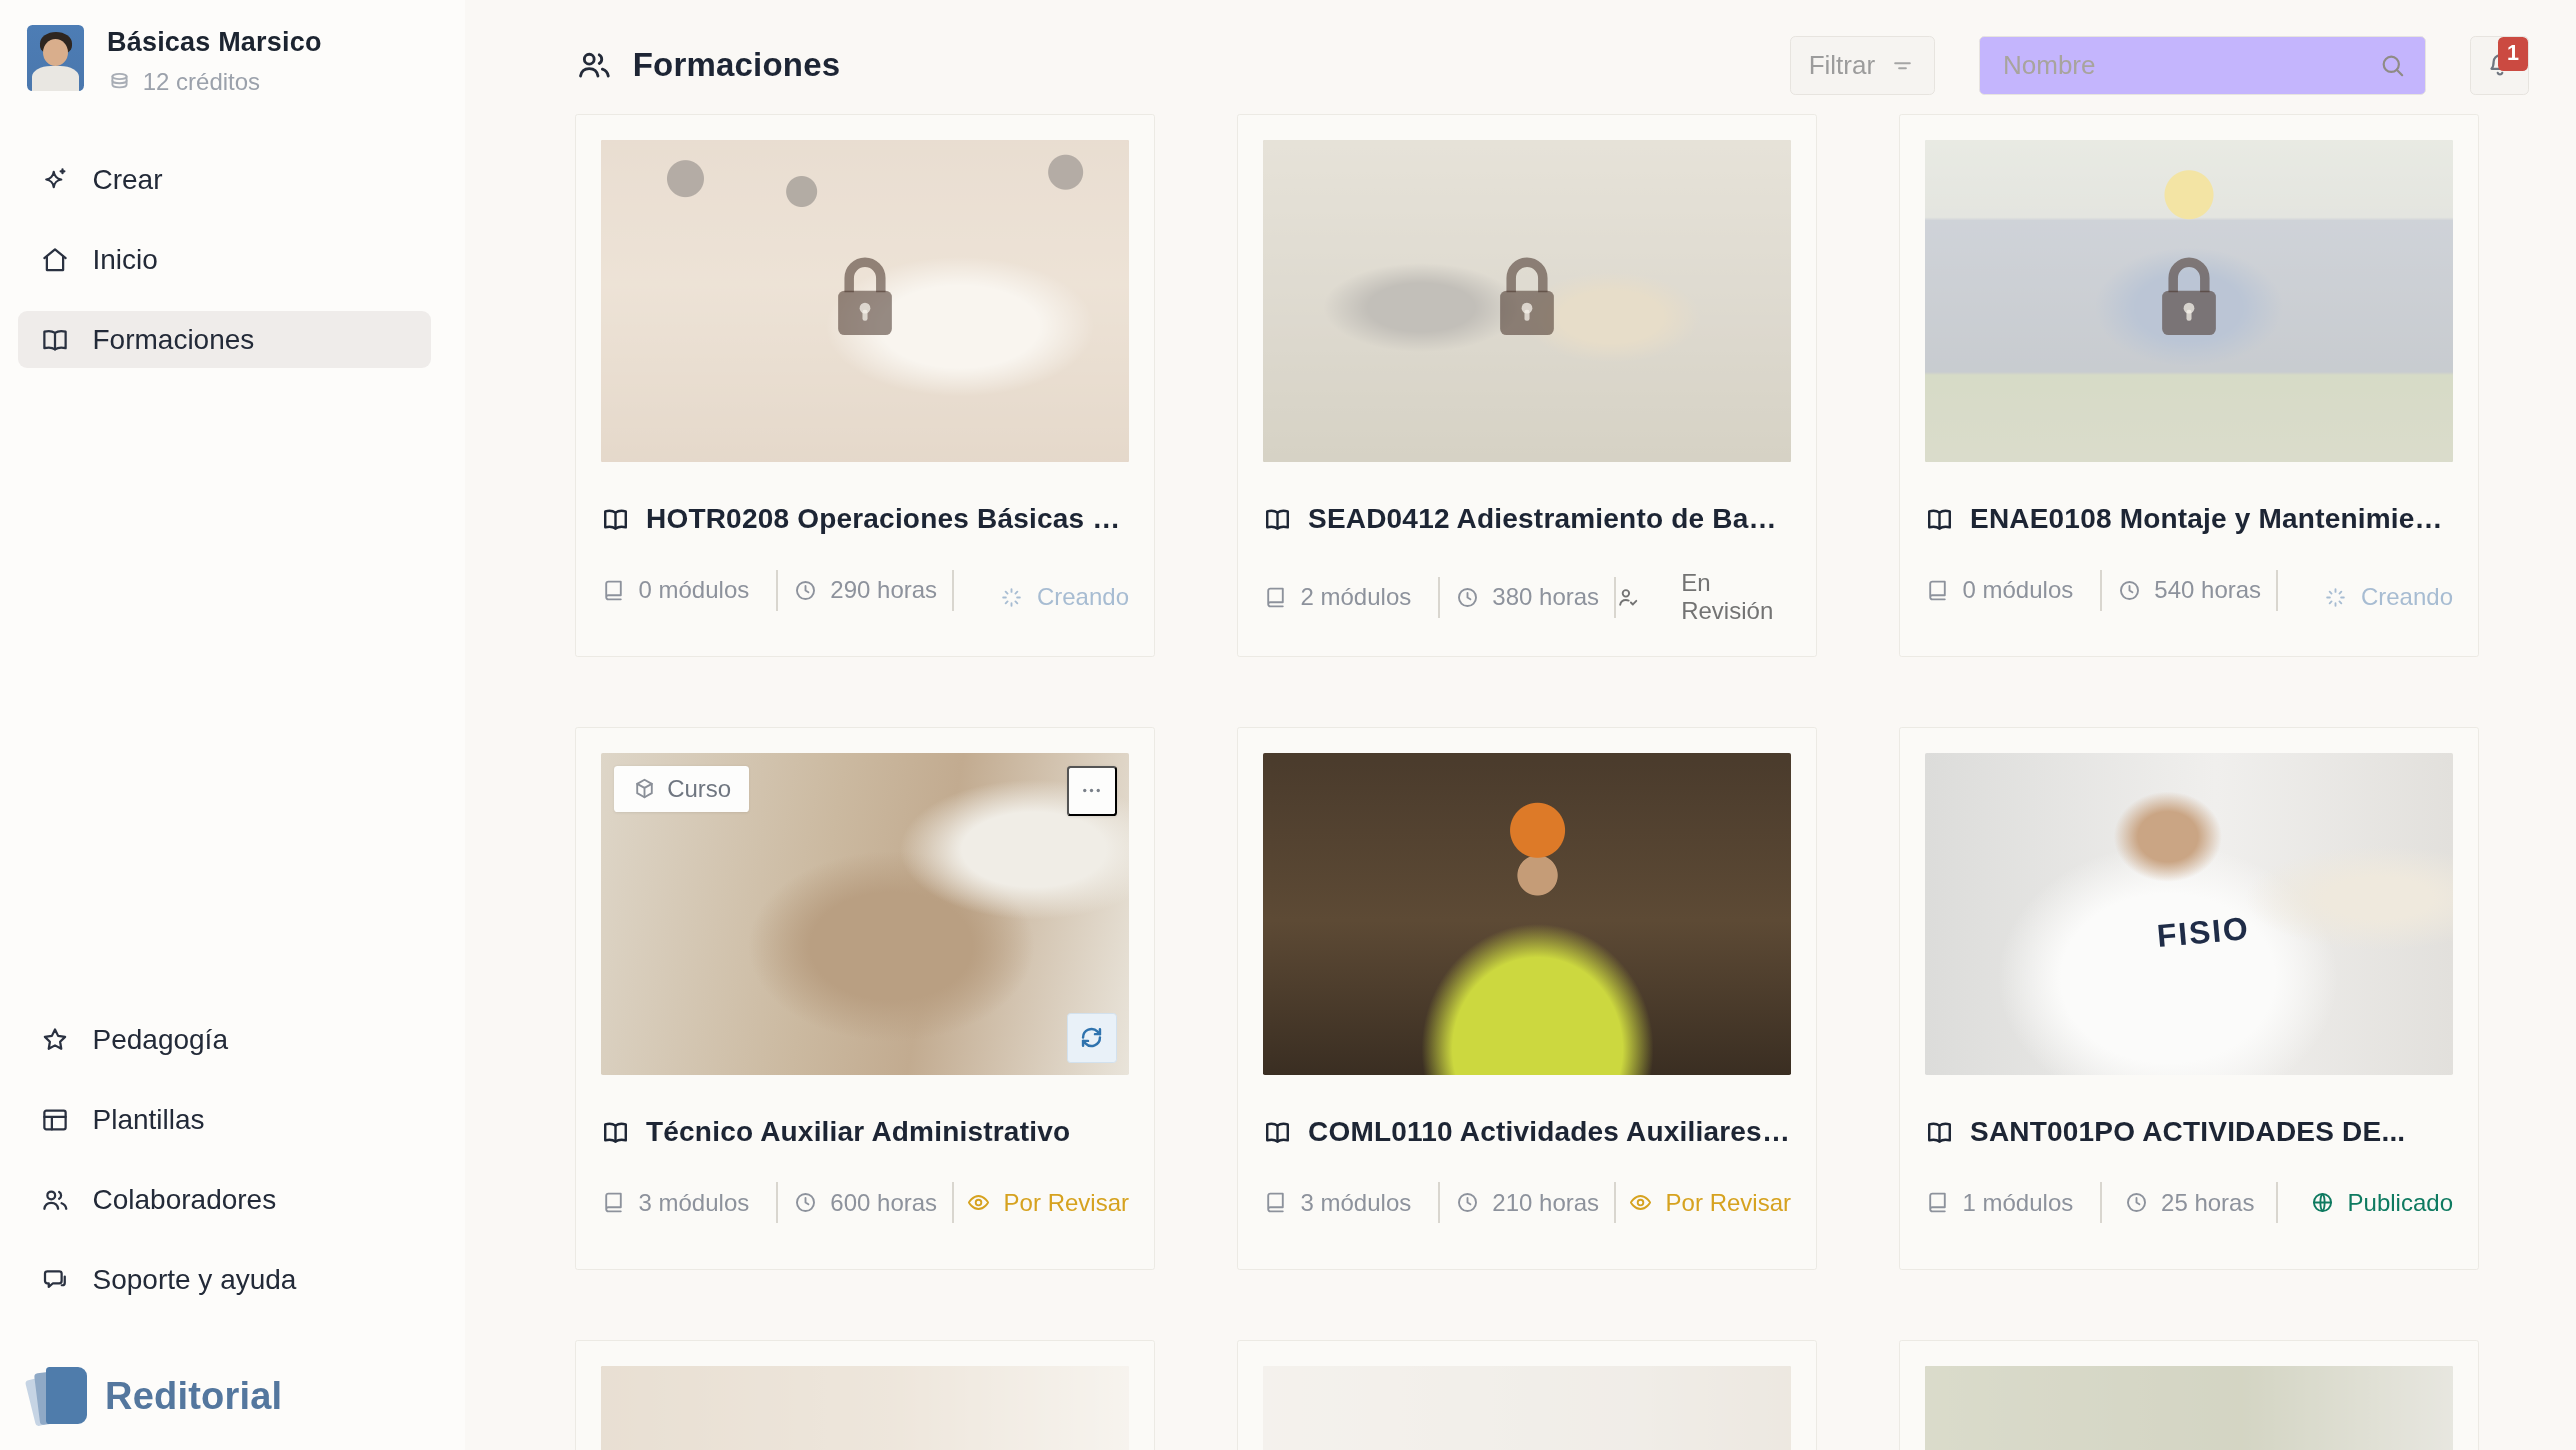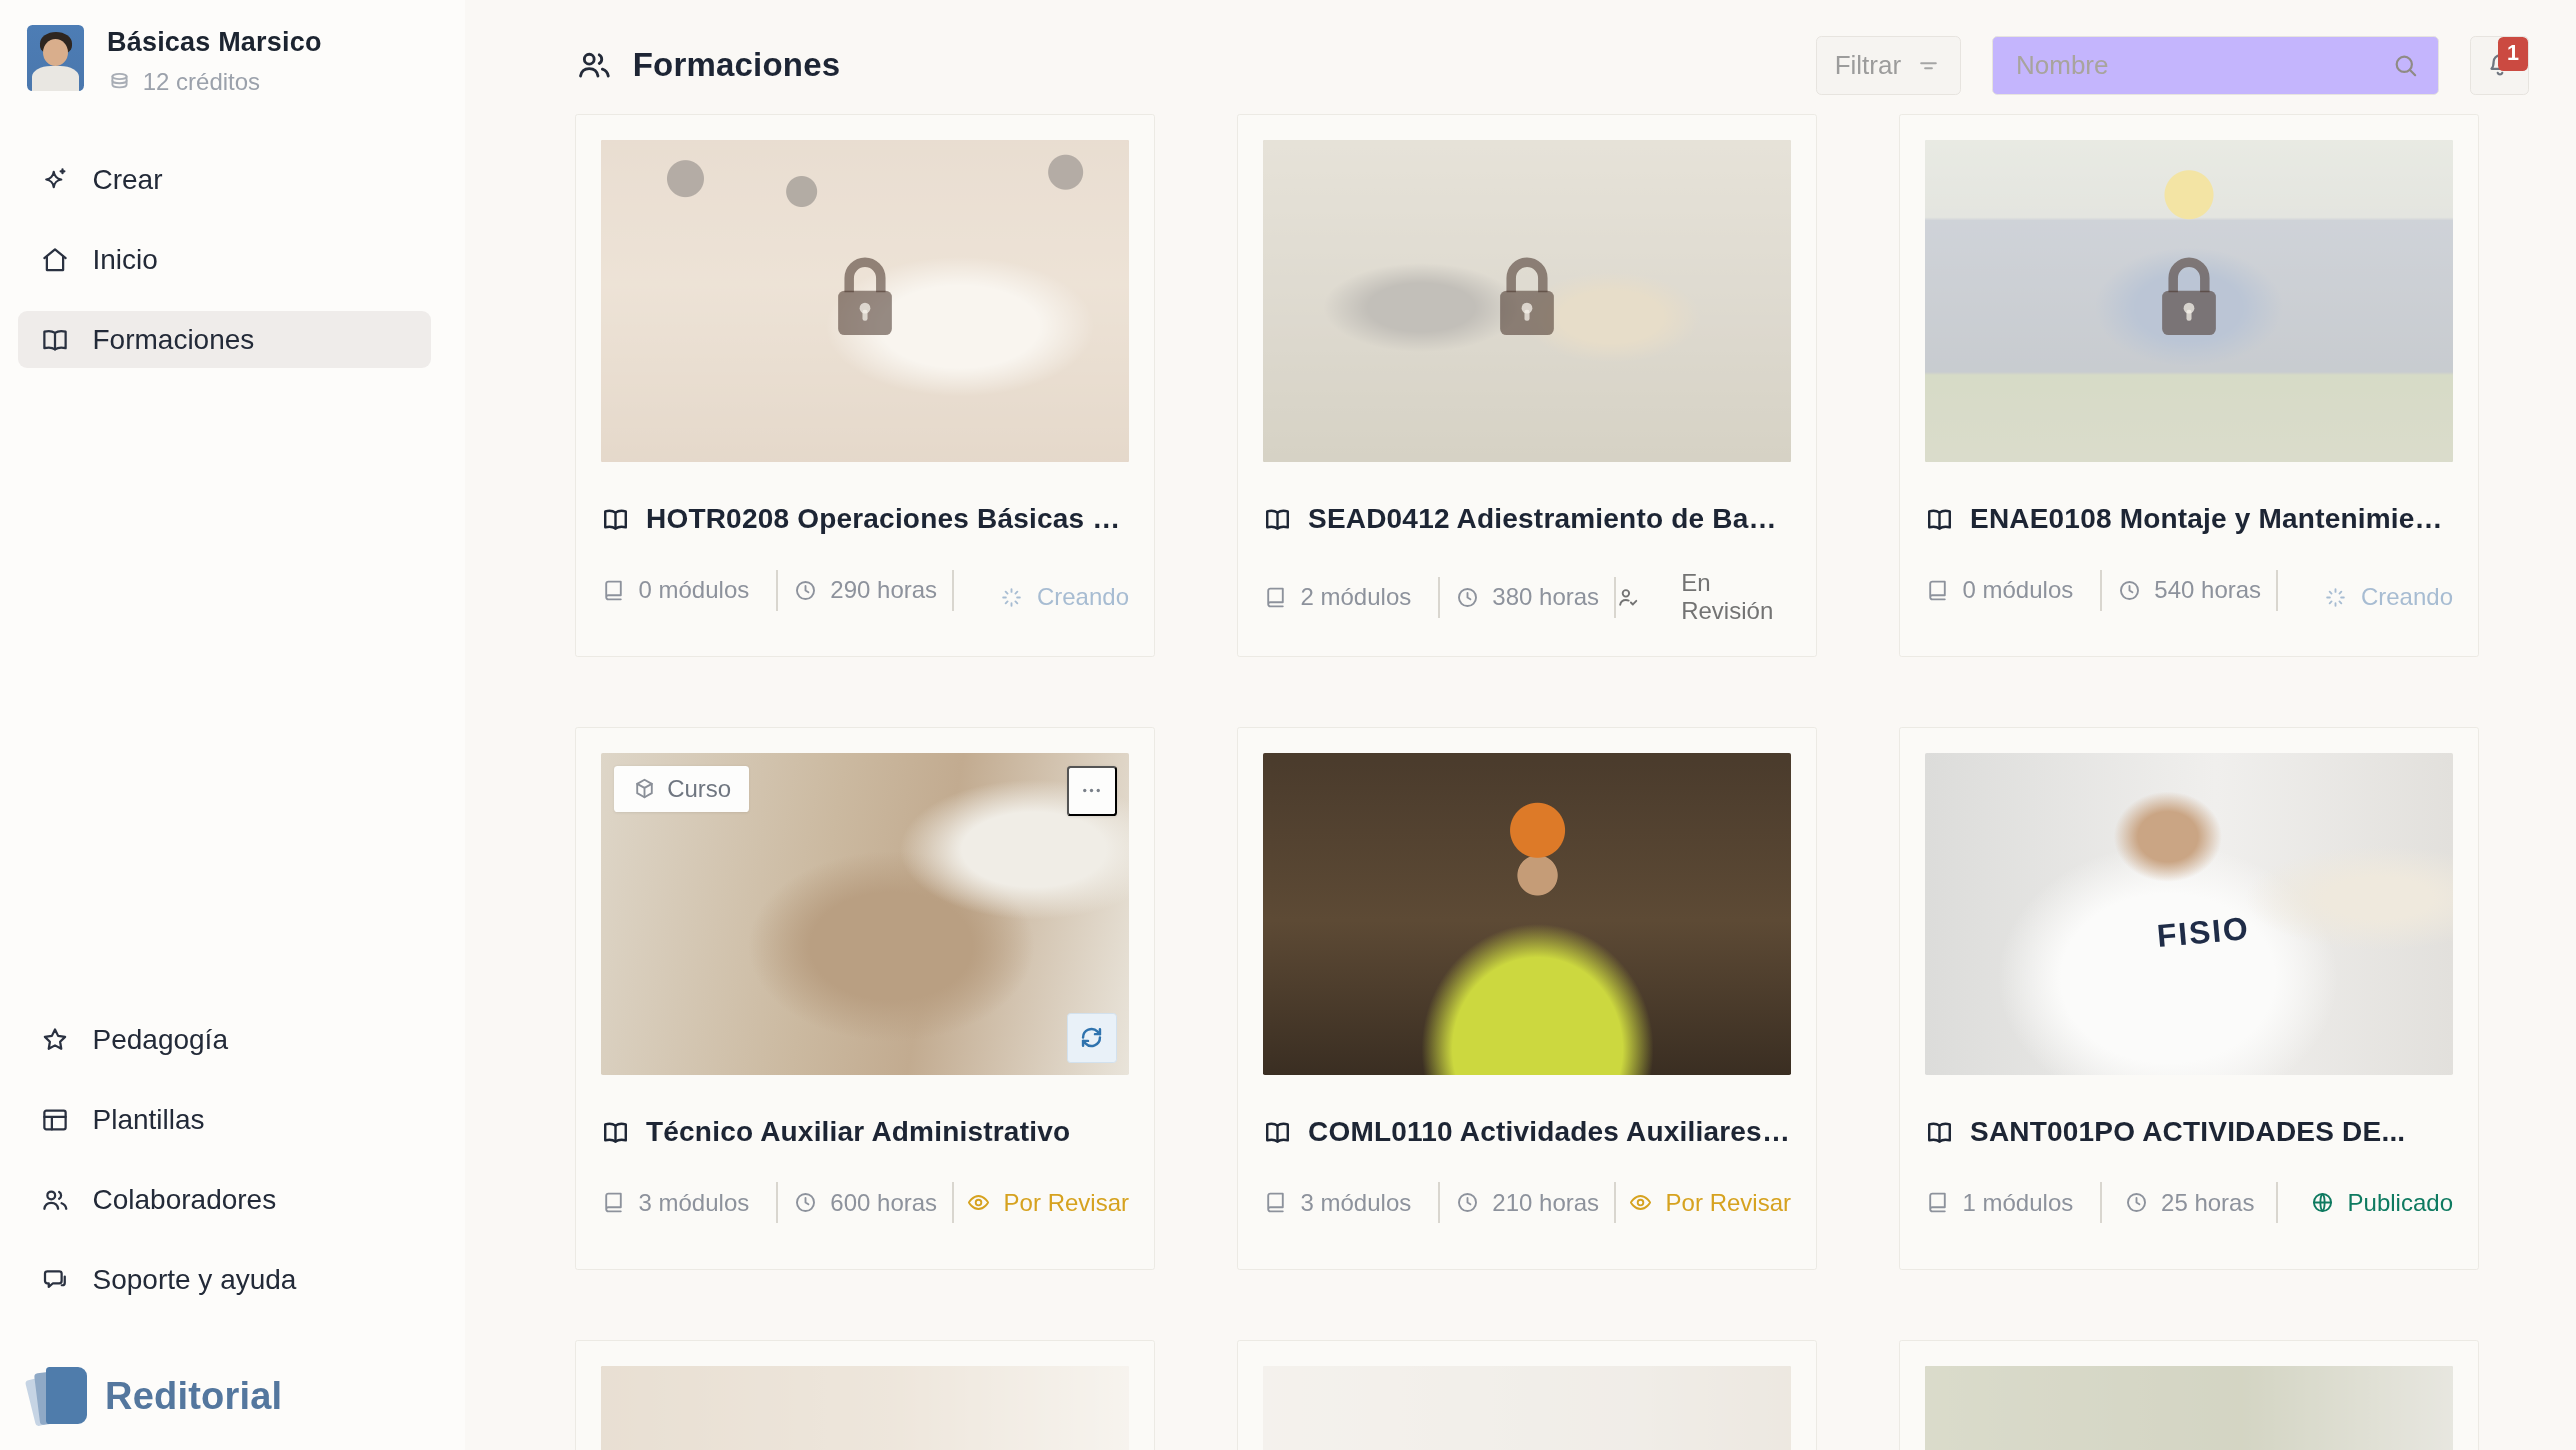--- a/index.html
+++ b/index.html
@@ -57,21 +57,21 @@
   .main { flex: 1; height: 1451px; overflow: hidden; }
   .topbar {
     display: flex; align-items: center; justify-content: space-between;
     padding: 32px 47px 0 110px; height: 98px;
   }
   .page-title { display: flex; align-items: center; gap: 19.7px; }
   .page-title .ticon { width: 38px; height: 38px; color: #232a38; }
   .page-title .ticon svg { width: 38px; height: 38px; }
   .page-title h1 { font-size: 33px; font-weight: 700; color: #1d2534; letter-spacing: 0.2px; }
 
-  .top-controls { display: flex; align-items: center; gap: 31px; }
+  .top-controls { display: flex; align-items: center; gap: 44px; }
   .btn-filter {
     display: flex; align-items: center; justify-content: center; gap: 14.3px;
     width: 145px; height: 59px;
     background: #f6f4f1; border: 1.8px solid #e7e4df; border-radius: 5.4px;
     font-size: 26px; color: #9c9c9c; cursor: pointer;
   }
   .btn-filter svg { width: 27px; height: 27px; color: #a5a5a5; }
   .search-box {
     position: relative; width: 447px; height: 59px;
     background: #c4b5fd; border: 1.8px solid #e7e4df; border-radius: 5.4px;

